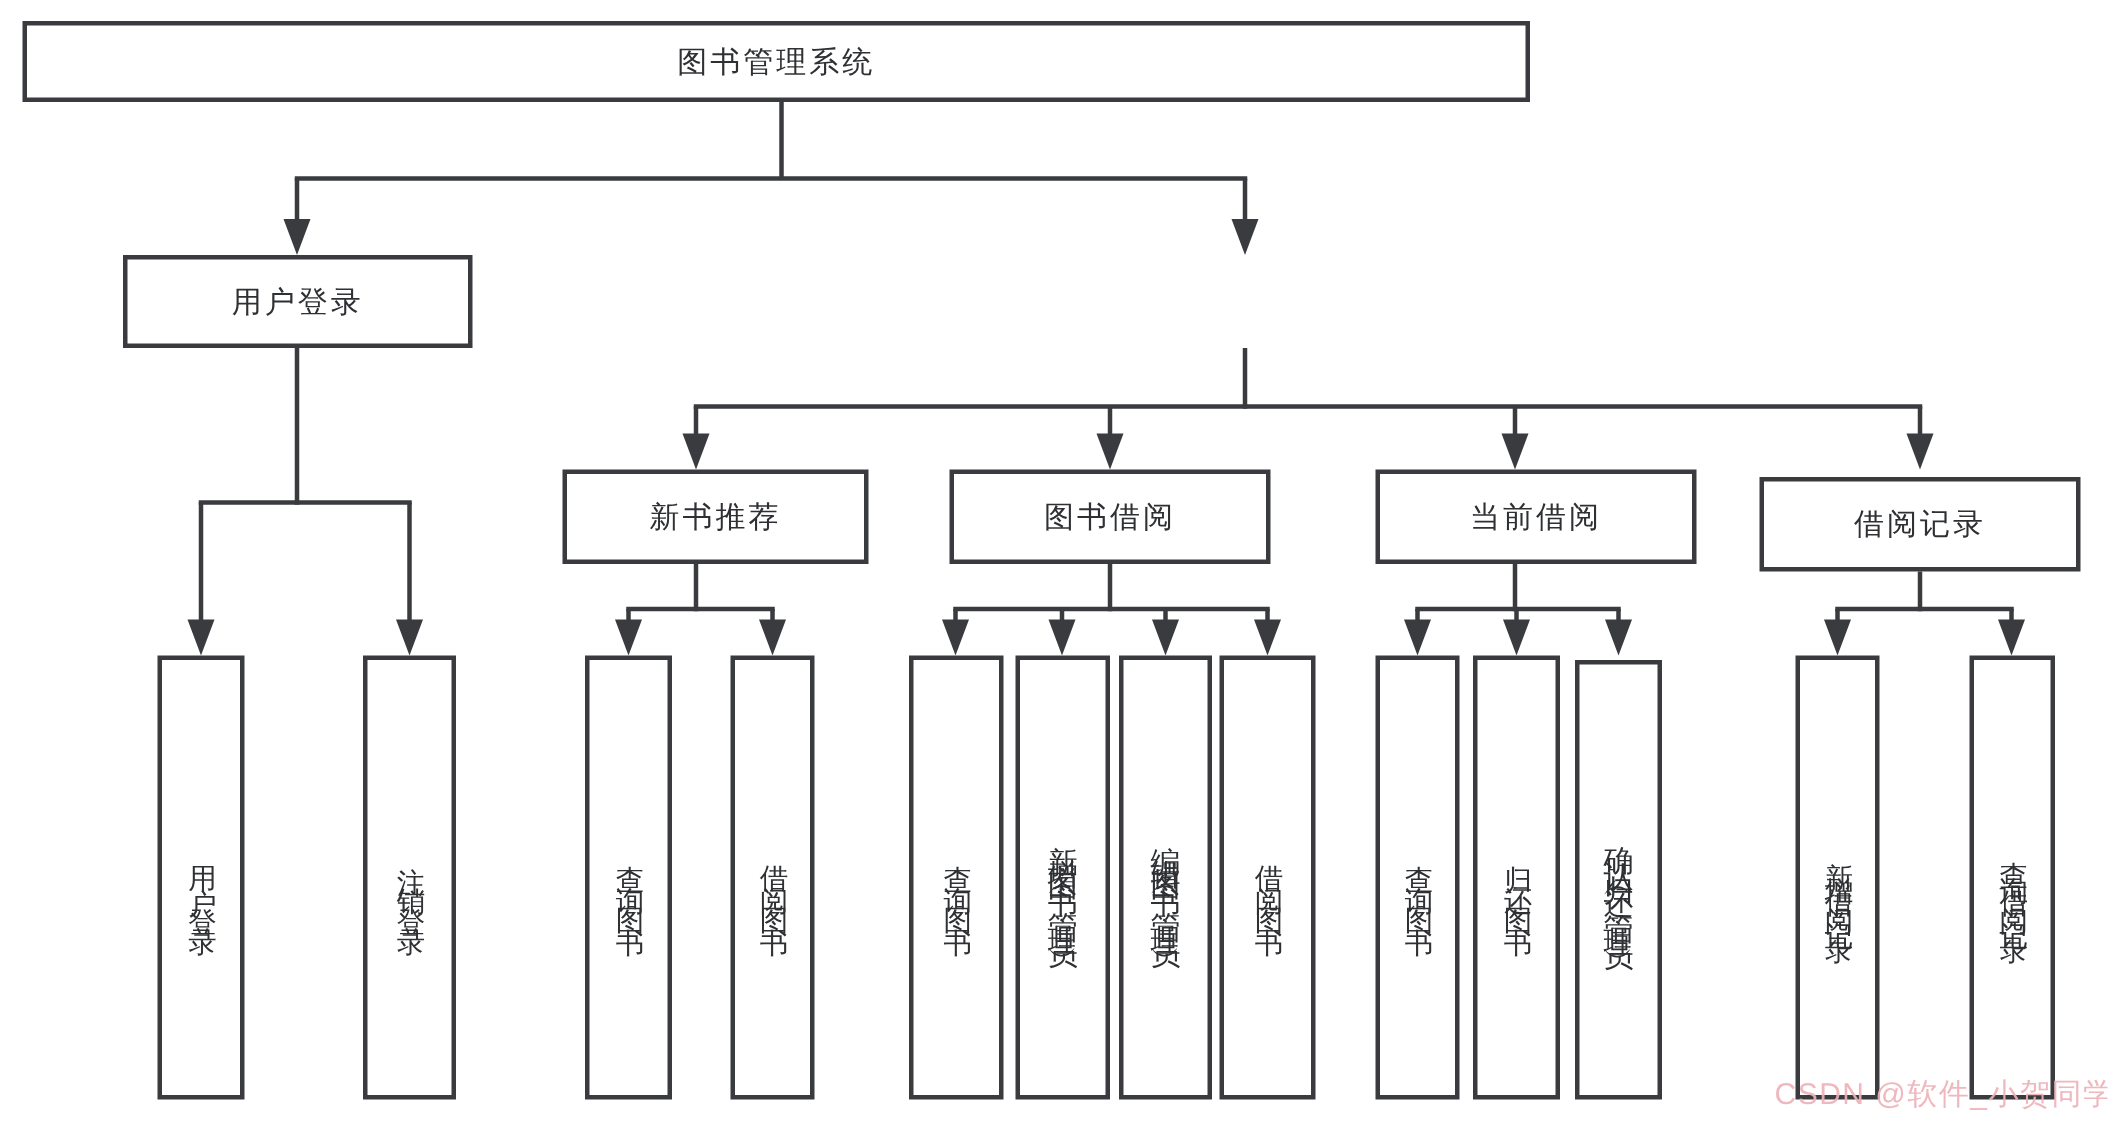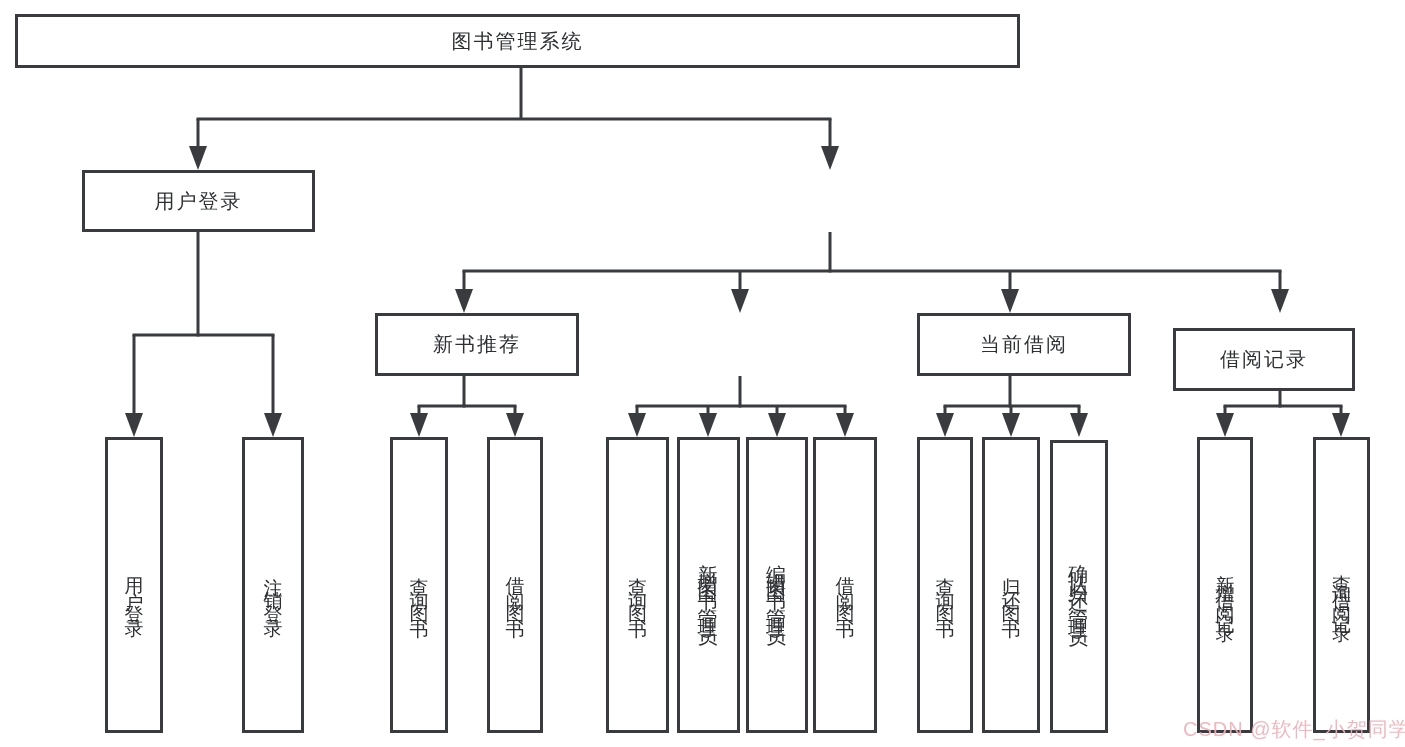--- a/index.html
+++ b/index.html
@@ -105,24 +105,27 @@
     <span class="lbl">图书管理系统</span>
   </div>
 
   <div class="node" style="left:82px;top:170px;width:233px;height:62px">
     <span class="lbl">用户登录</span>
   </div>
 
   <div class="node" style="left:375px;top:313px;width:204px;height:63px">
     <span class="lbl">新书推荐</span>
   </div>
+  <div class="node" style="left:633px;top:313px;width:214px;height:63px">
+    <span class="lbl">图书借阅</span>
+  </div>
   <div class="node" style="left:917px;top:313px;width:214px;height:63px">
     <span class="lbl">当前借阅</span>
   </div>
-  <div class="node" style="left:1173px;top:328px;width:182px;height:63px">
+  <div class="node" style="left:1173px;top:318px;width:214px;height:63px">
     <span class="lbl">借阅记录</span>
   </div>
 
   <div class="node" style="left:105px;top:437px;width:58px;height:296px">
     <span class="vlbl sp-short">用户登录</span>
   </div>
   <div class="node" style="left:242px;top:437px;width:62px;height:296px">
     <span class="vlbl sp-short">注销登录</span>
   </div>
 

